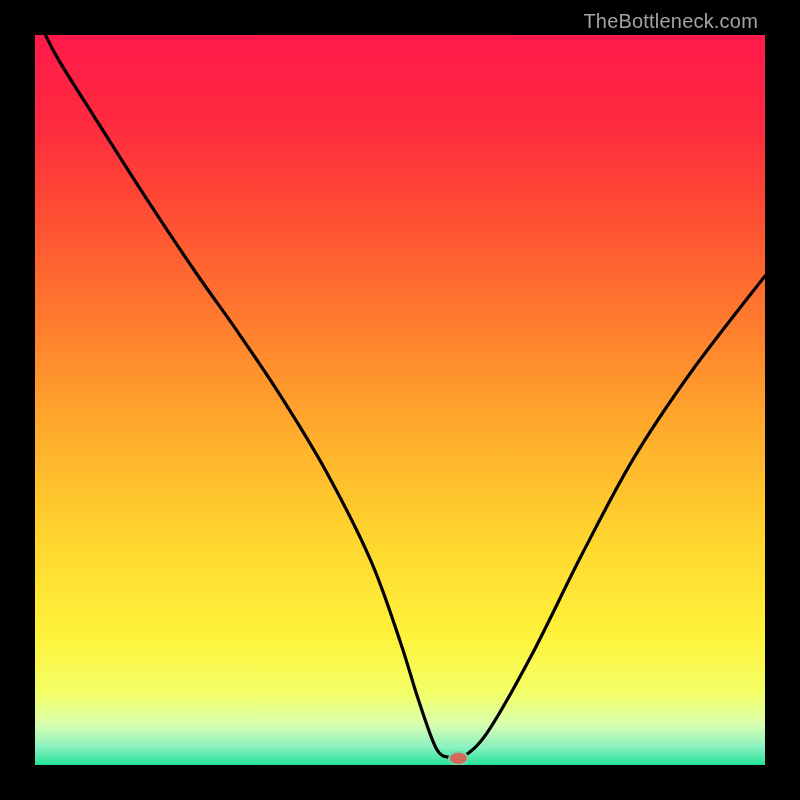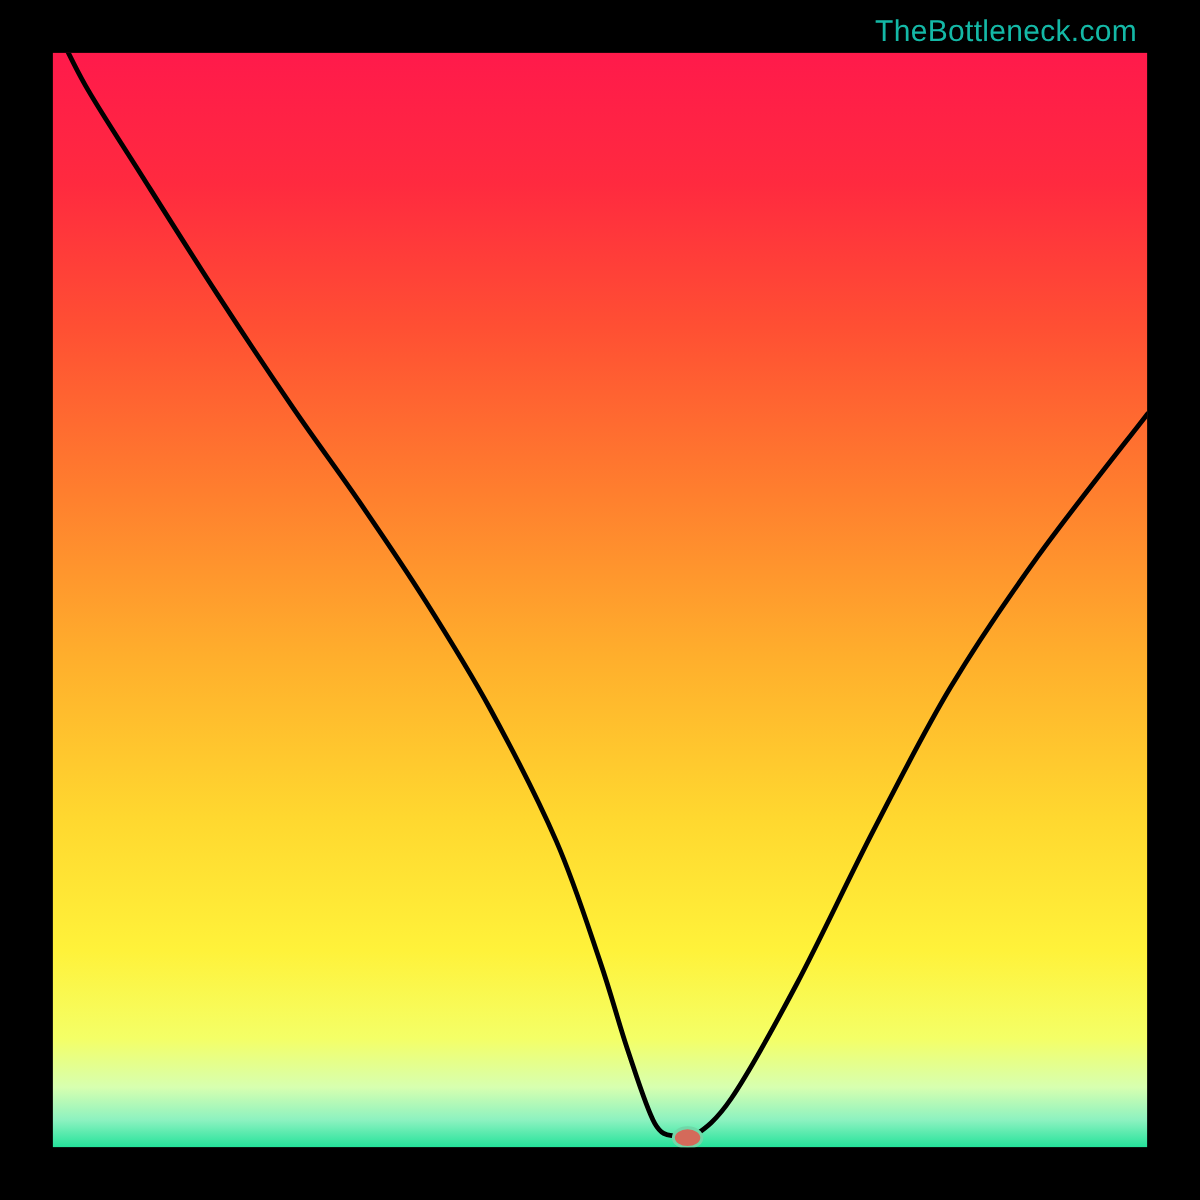--- a/index.html
+++ b/index.html
@@ -23,21 +23,21 @@
     width: 730px;
     height: 730px;
     overflow: hidden;
   }
   .watermark {
     position: absolute;
     top: 10px;
     right: 42px;
     font-family: Arial, Helvetica, sans-serif;
     font-size: 20px;
-    color: #14b8a6;
+    color: #a3a3a3;
     letter-spacing: 0.2px;
   }
   svg { display: block; }
 </style>
 </head>
 <body>
 <div class="frame">
 
   <div class="watermark">TheBottleneck.com</div>
 

